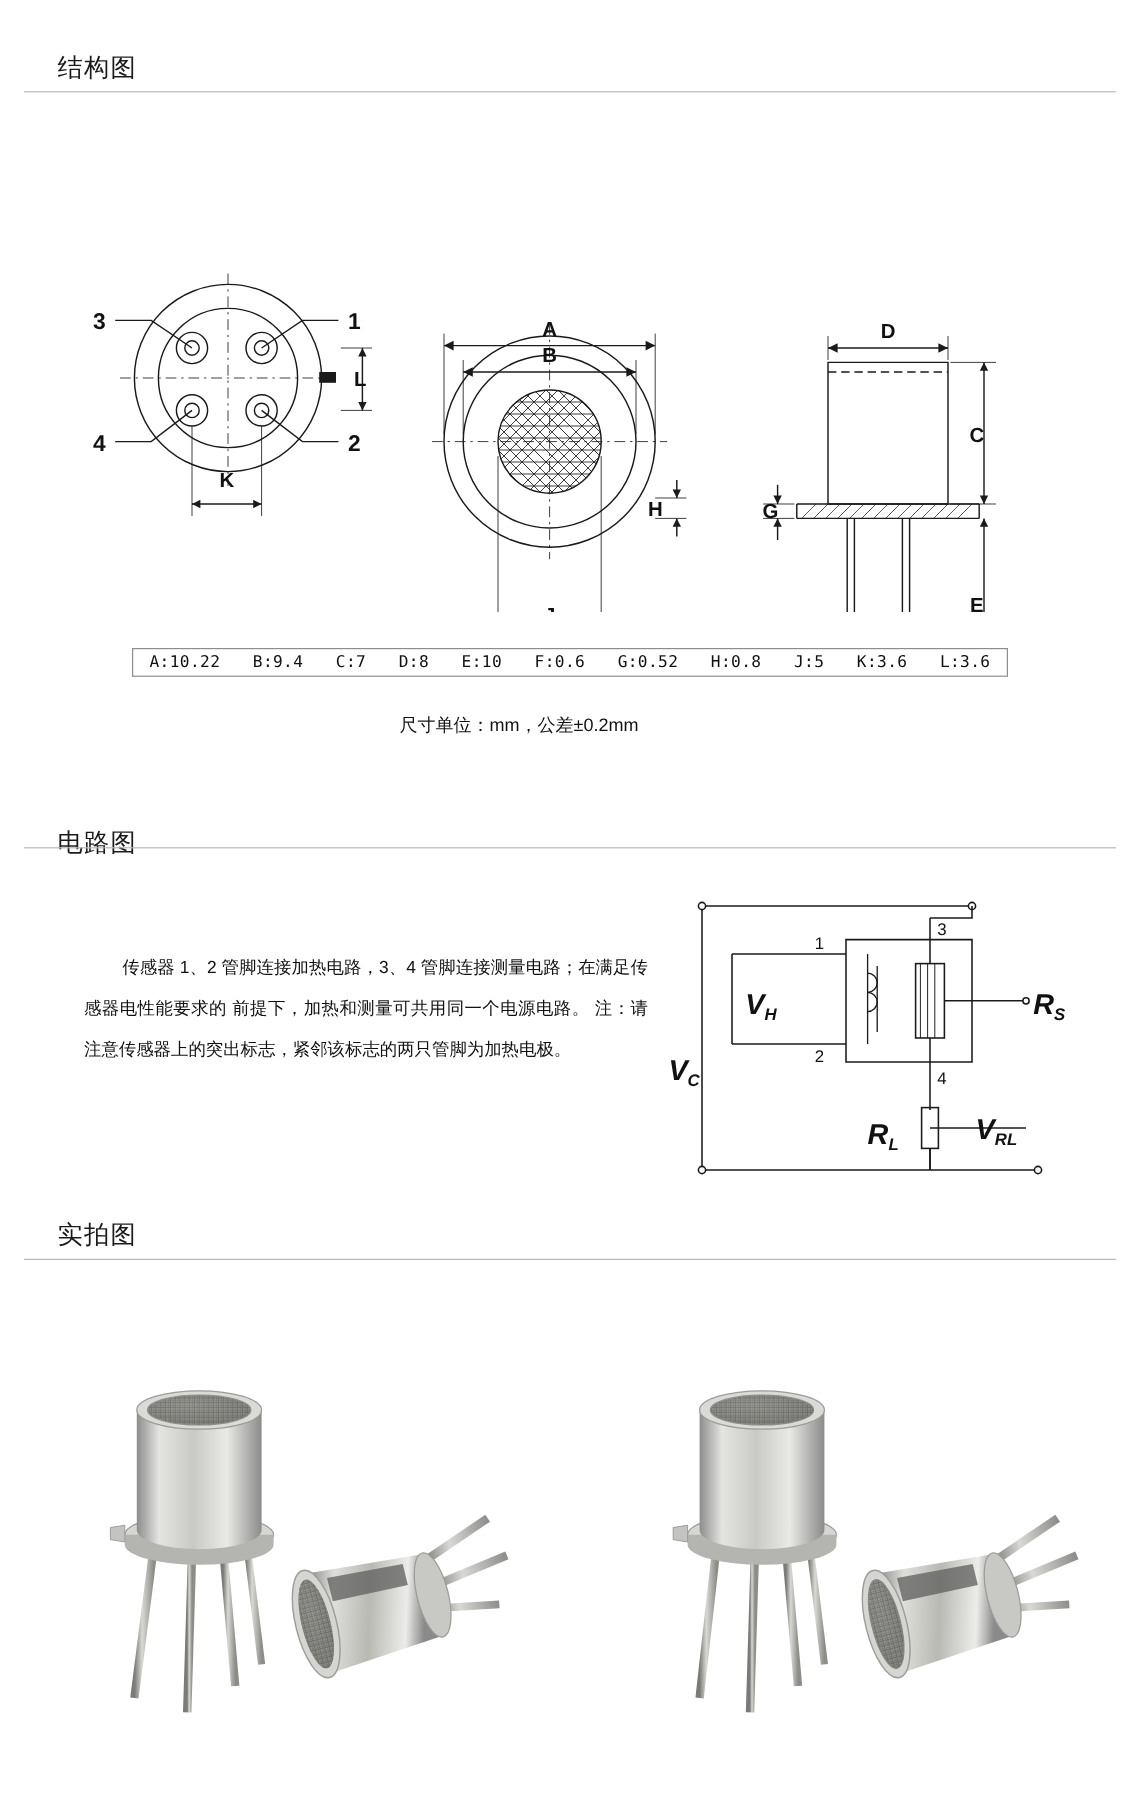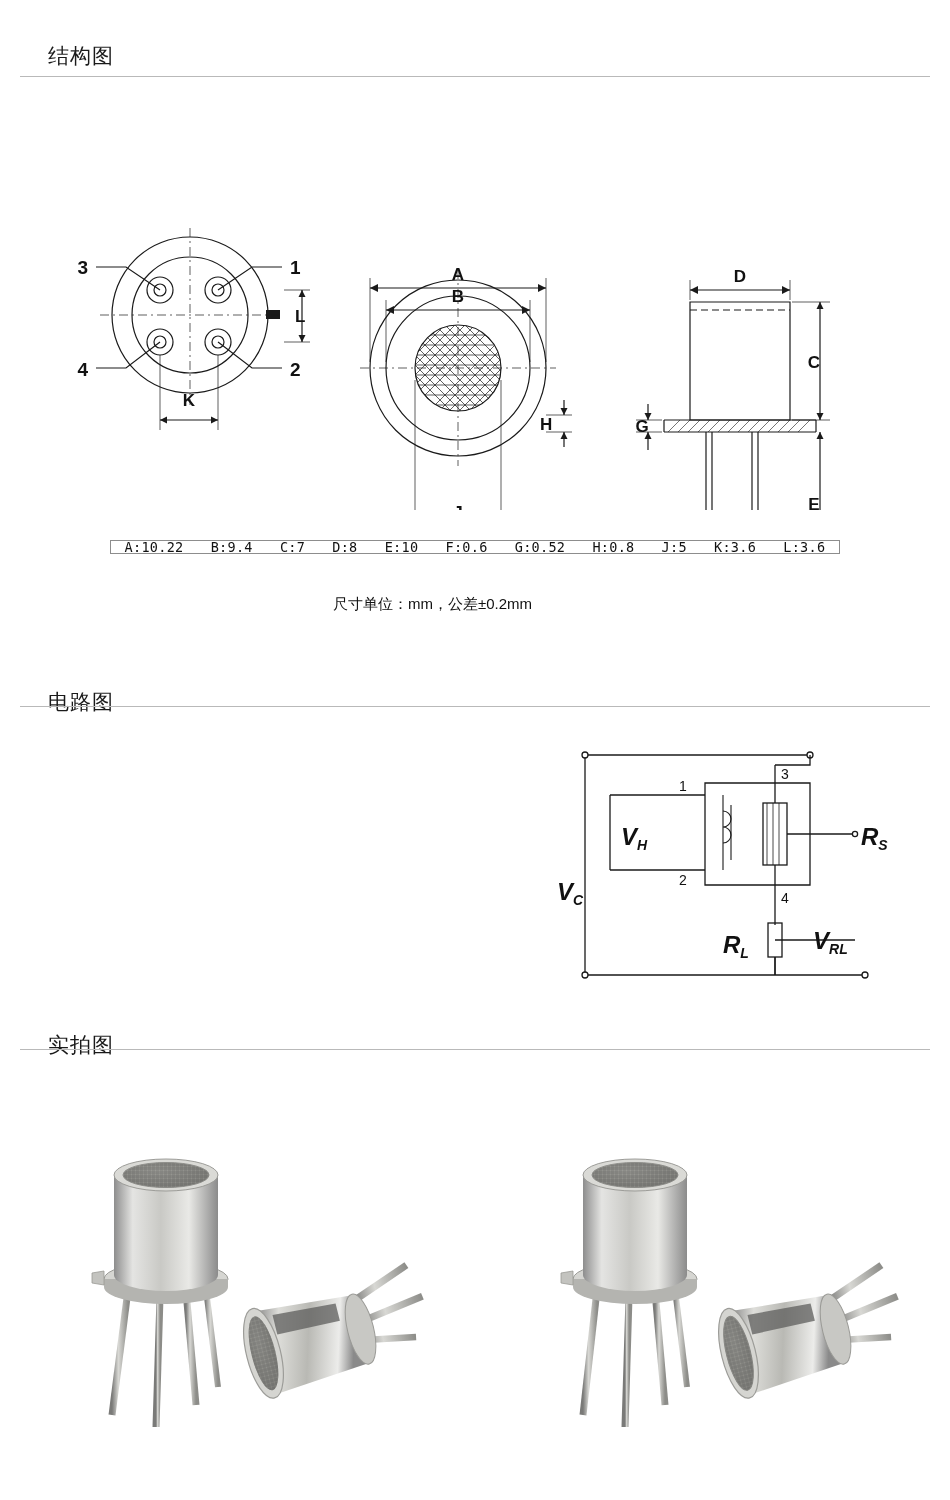--- a/index.html
+++ b/index.html
@@ -30,21 +30,21 @@
   }
 
   
   .struct-wrap { position: absolute; left: 0; top: 110px; width: 950px; height: 400px; }
 
   .dim-table {
     position: absolute;
     left: 110px;
     top: 540px;
     width: 730px;
-    height: 14px;
+    height: 24px;
     border: 1px solid #8d8d8d;
     display: flex;
     align-items: center;
     justify-content: space-around;
     font-size: 13.5px;
     font-family: "DejaVu Sans Mono", monospace;
     letter-spacing: 0.3px;
     color: #111;
   }
   .dim-note {
@@ -261,20 +261,23 @@
     <span>H:0.8</span>
     <span>J:5</span>
     <span>K:3.6</span>
     <span>L:3.6</span>
   </div>
   <div class="dim-note">尺寸单位：mm，公差±0.2mm</div>
 
   <div class="section-head" style="top:688px;">电路图</div>
   <div class="section-rule" style="top:706px;"></div>
 
+  <div class="circuit-text">
+    <p>传感器 1、2 管脚连接加热电路，3、4 管脚连接测量电路；在满足传感器电性能要求的 前提下，加热和测量可共用同一个电源电路。 注：请注意传感器上的突出标志，紧邻该标志的两只管脚为加热电极。</p>
+  </div>
 
   <div class="circuit-svg">
     <svg width="360" height="260" viewBox="0 0 360 260">
       <g fill="none" stroke="#1a1a1a" stroke-width="1.3">
 
         <path d="M30 20 L30 240 L310 240"></path>
         <path d="M30 20 L255 20"></path>
 
         <circle cx="30" cy="20" r="3" fill="#fff"></circle>
         <circle cx="30" cy="240" r="3" fill="#fff"></circle>
@@ -318,21 +321,21 @@
         <text x="168" y="218" font-size="24" font-weight="bold" font-style="italic">R<tspan font-size="14" dy="5">L</tspan></text>
         <text x="258" y="214" font-size="24" font-weight="bold" font-style="italic">V<tspan font-size="14" dy="5">RL</tspan></text>
         <text x="124" y="56" font-size="14">1</text>
         <text x="124" y="150" font-size="14">2</text>
         <text x="226" y="44" font-size="14">3</text>
         <text x="226" y="168" font-size="14">4</text>
       </g>
     </svg>
   </div>
 
-  <div class="section-head" style="top:1015px;margin-top:16px;">实拍图</div>
+  <div class="section-head" style="top:1015px;">实拍图</div>
   <div class="section-rule" style="top:1049px;"></div>
 
   <div class="photo-area">
 
     <div class="photo-half" style="left:0;">
       <svg width="475" height="425" viewBox="0 0 475 425">
         <defs>
           <linearGradient id="canL" x1="0" y1="0" x2="1" y2="0">
             <stop offset="0%" stop-color="#8d8d8d"></stop>
             <stop offset="18%" stop-color="#e4e4e2"></stop>

